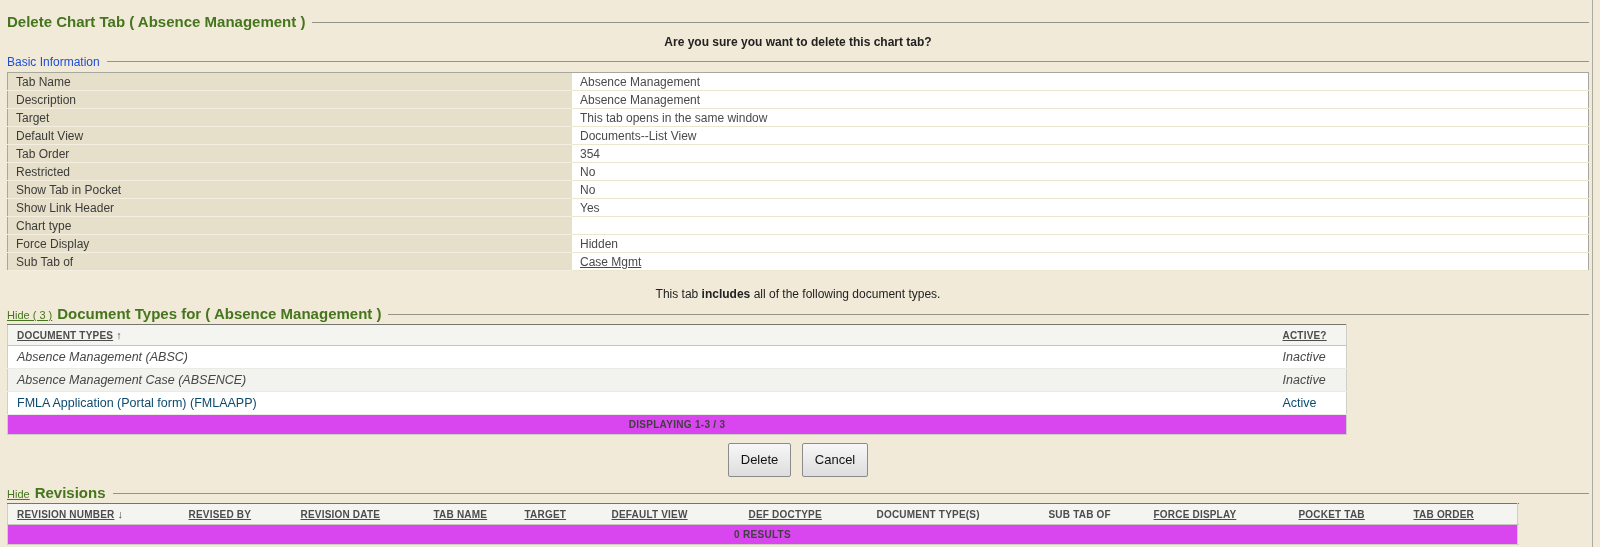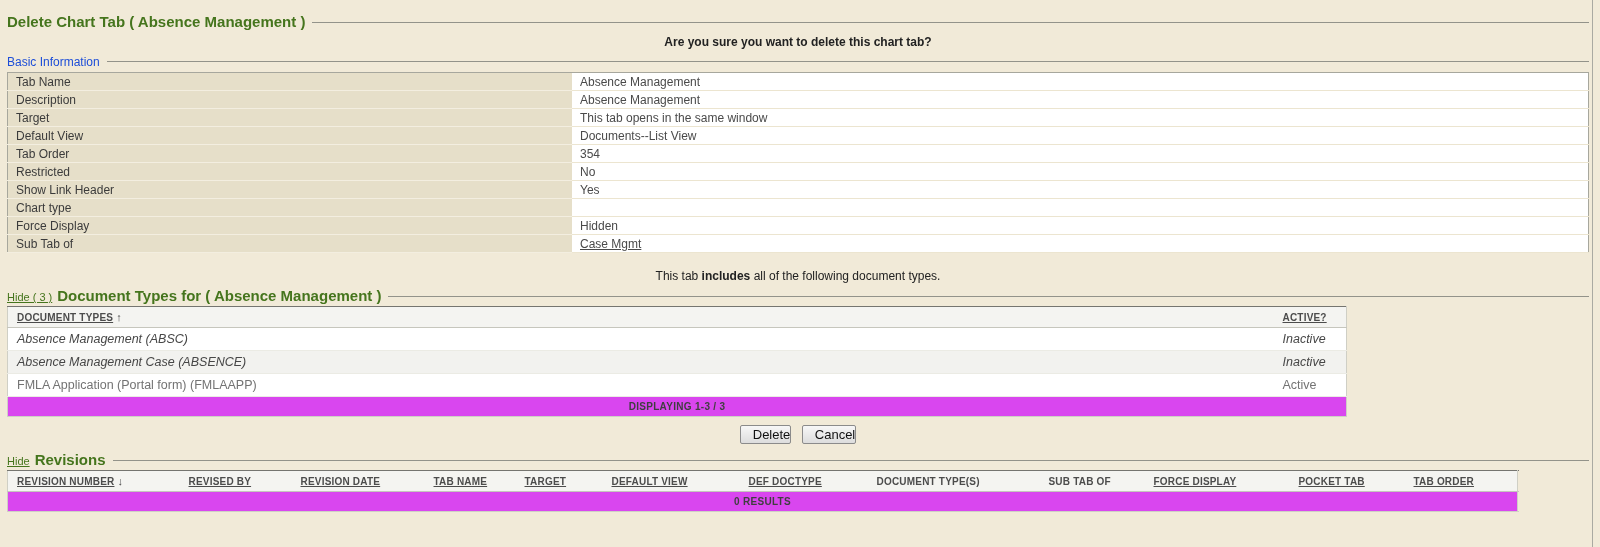--- a/index.html
+++ b/index.html
@@ -38,33 +38,33 @@
 
   
   table.list { border-collapse: collapse; width: 1340px; table-layout: fixed;
                border: 1px solid #cfcfc5; border-top: 1px solid #757570; margin-top: 2px; }
   table.list th { background: #f4f4f1; border-bottom: 1px solid #c6c6bd;
                   font-size: 10px; font-weight: bold; color: #4c4c4c; text-align: left;
                   padding: 4px 9px; letter-spacing: 0.2px; white-space: nowrap; overflow: hidden; }
   .th-link { text-decoration: underline; cursor: pointer; }
   .th-plain { text-decoration: none; }
   .sort-icon { font-size: 11px; margin-left: 3px; font-weight: bold; color: #4c4c4c; }
-  table.list td.cell { background: #ffffff; font-size: 12.5px; color: #737373;
+  table.list td.cell { background: #ffffff; font-size: 12.5px; color: #0c4a6e;
                        padding: 4px 9px; border-bottom: 1px solid #ebebe4; height: 14px;
                        white-space: nowrap; overflow: hidden; }
   tr.alt td.cell { background: #f2f2ef; }
   tr.italic td.cell { font-style: italic; color: #474747; }
   td.footrow { background: #d946ef; border-top: 1px solid #d8d8d0; text-align: center;
                font-size: 10px; font-weight: bold; color: #3f3f3f; padding: 4px 0; letter-spacing: 0.3px; }
 
   
   .btn-row { text-align: center; margin-top: 8px; }
   button.btn { font-family: "Liberation Sans", "DejaVu Sans", sans-serif; font-size: 13px; color: #111;
                background: linear-gradient(#f7f7f7, #dddddd); border: 1px solid #8b8b8b;
-               border-radius: 2px; padding: 1px 0 2px 12px; margin: 0 3px; cursor: pointer; height: 19px; }
+               border-radius: 2px; padding: 1px 12px 2px 12px; margin: 0 3px; cursor: pointer; height: 34px; }
 
   
   .edge-line { position: absolute; left: 1592px; top: 0; width: 1px; height: 547px; background: #aaaaa2; }
 </style>
 </head>
 <body>
 
 <div class="page">
 
   <div class="sec-head head1">
@@ -96,20 +96,24 @@
     <tr>
       <td class="lbl">Default View</td>
       <td class="val">Documents--List View</td>
     </tr>
     <tr>
       <td class="lbl">Tab Order</td>
       <td class="val">354</td>
     </tr>
     <tr>
       <td class="lbl">Restricted</td>
+      <td class="val">No</td>
+    </tr>
+    <tr>
+      <td class="lbl">Show Tab in Pocket</td>
       <td class="val">No</td>
     </tr>
     <tr>
       <td class="lbl">Show Link Header</td>
       <td class="val">Yes</td>
     </tr>
     <tr>
       <td class="lbl">Chart type</td>
       <td class="val"></td>
     </tr>

